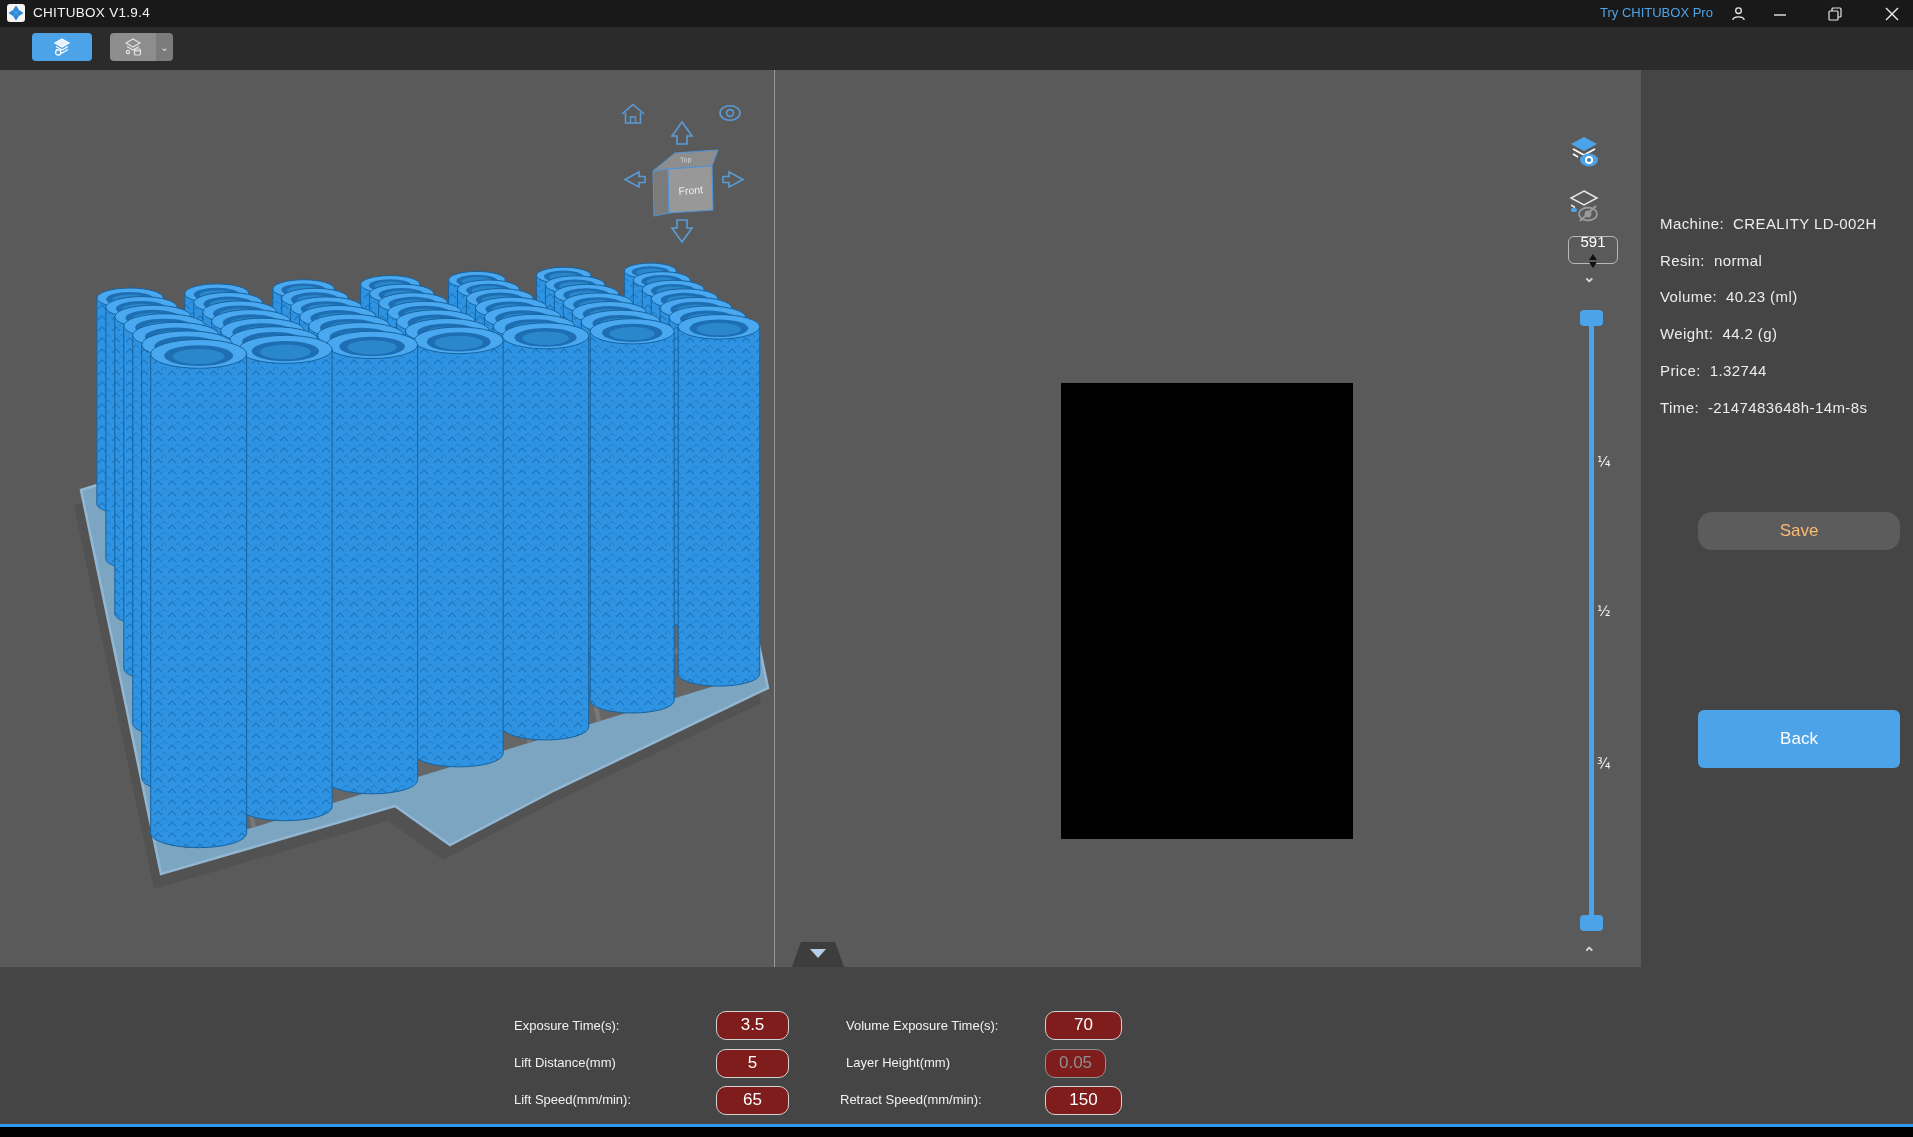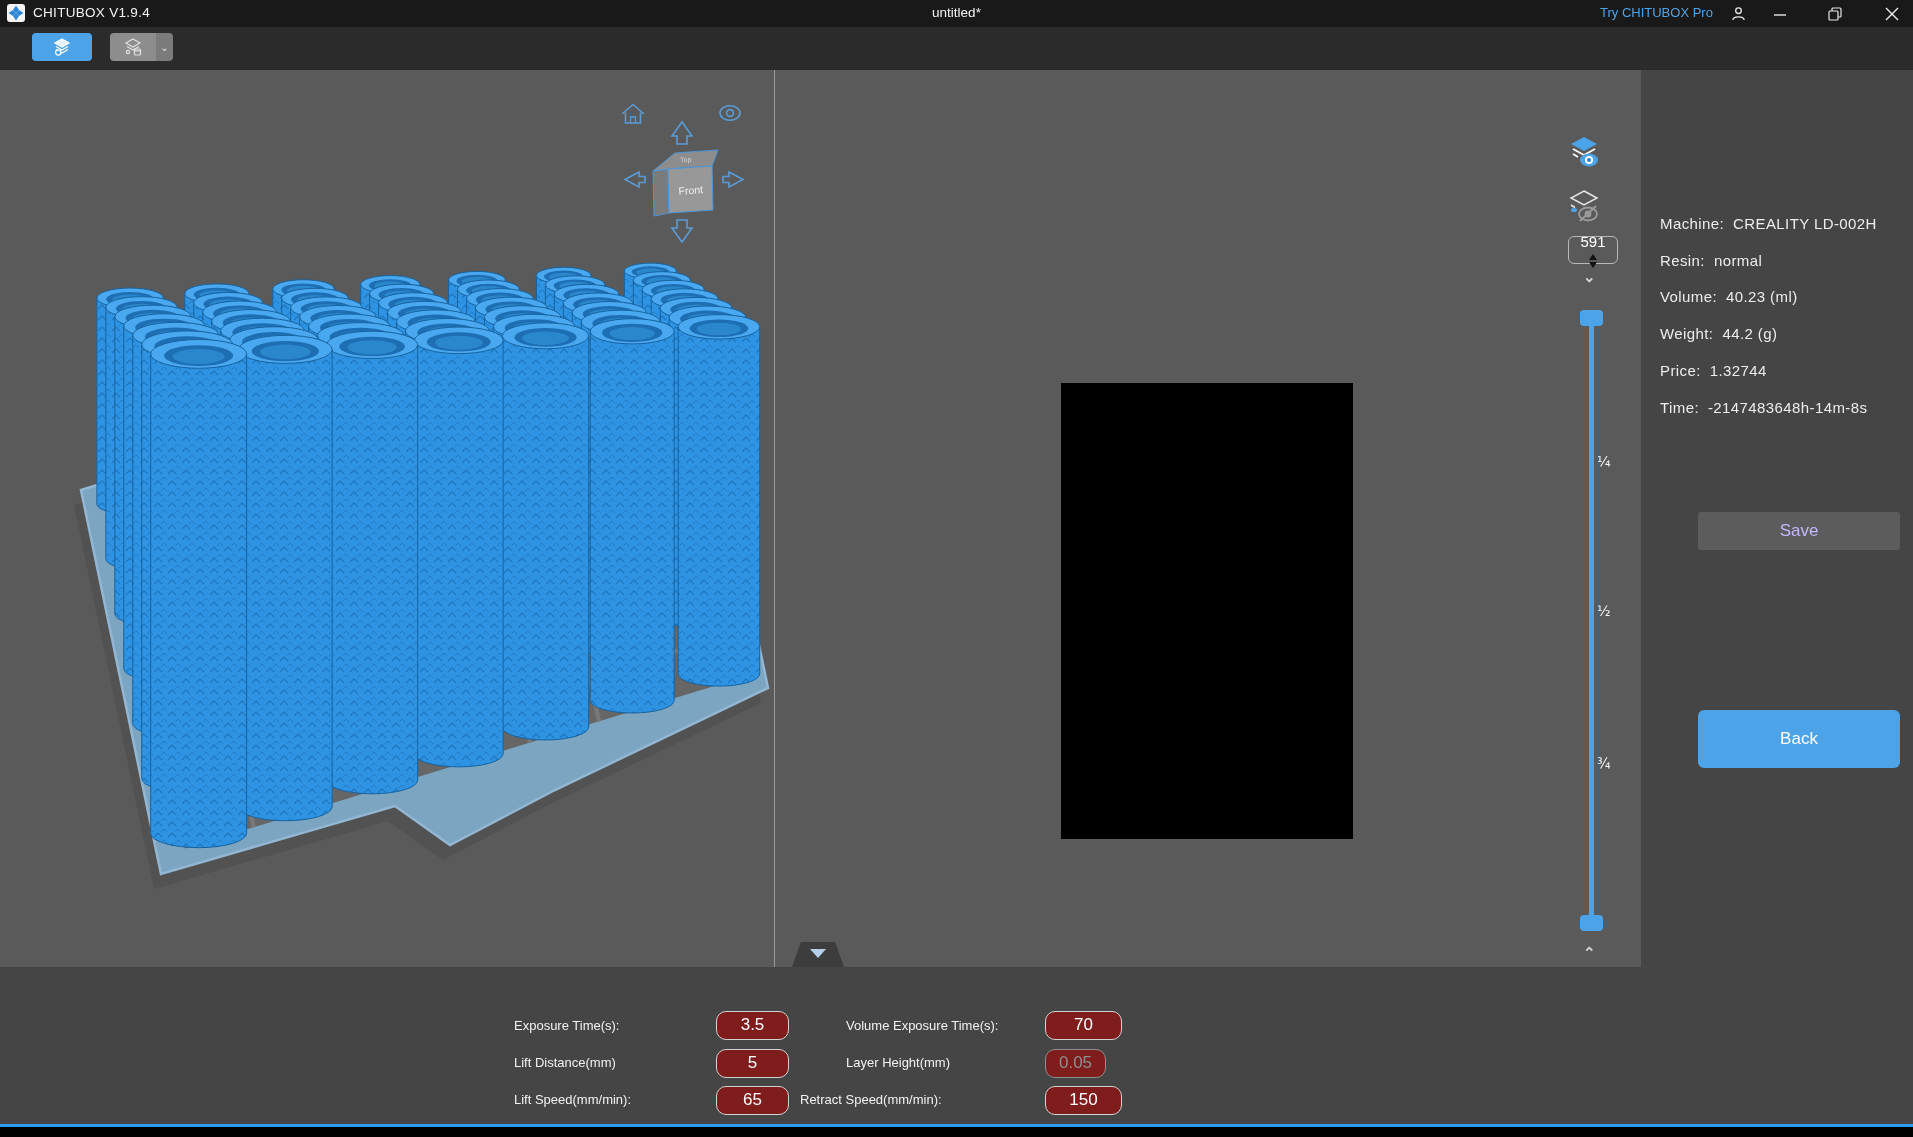--- a/index.html
+++ b/index.html
@@ -52,21 +52,21 @@
     display:flex; align-items:center; justify-content:center; }
   #panel-tab .tri { width:0; height:0; border-left:8px solid transparent; border-right:8px solid transparent;
     border-top:9px solid #b4cfe8; margin-top:-2px; }
 
   
   #infopanel { position:absolute; left:1641px; top:70px; width:272px; height:897px; background:#454545; }
   .info-row { position:absolute; left:19px; height:22px; color:#ececec; font-size:15px;
     letter-spacing:.4px; white-space:nowrap; }
   .info-row .val { margin-left:9px; }
   #save-btn { position:absolute; left:57px; top:442px; width:202px; height:38px; background:#5c5c5c;
-    border:none; border-radius:3px; color:#c4b5fd; font-size:17px; cursor:pointer;
+    border:none; border-radius:14px; color:#fdba74; font-size:17px; cursor:pointer;
     font-family:"Liberation Sans", sans-serif; }
   #back-btn { position:absolute; left:57px; top:640px; width:202px; height:58px; background:#4da3e8;
     border:none; border-radius:6px; color:#fff; font-size:17px; cursor:pointer;
     font-family:"Liberation Sans", sans-serif; }
 
   
   #bottompanel { position:absolute; left:0; top:967px; width:1913px; height:170px; background:#454545; }
   #bottom-line { position:absolute; left:0; top:157px; width:1913px; height:3px; background:#2d9bf0; }
   #bottom-black { position:absolute; left:0; top:160px; width:1913px; height:10px; background:#000; }
   .plabel { position:absolute; height:16px; color:#f2f2f2; font-size:13px; white-space:nowrap; }
@@ -81,21 +81,20 @@
 
 <div id="titlebar">
   <svg id="app-logo" viewBox="0 0 18 18">
     <rect x="0" y="0" width="18" height="18" rx="3" fill="#f5f5f5"></rect>
     <path d="M9 1.5 L12 6 L9 9 L6 6 Z" fill="#2d87d8"></path>
     <path d="M16.5 9 L12 12 L9 9 L12 6 Z" fill="#2d87d8"></path>
     <path d="M9 16.5 L6 12 L9 9 L12 12 Z" fill="#2d87d8"></path>
     <path d="M1.5 9 L6 6 L9 9 L6 12 Z" fill="#2d87d8"></path>
   </svg>
   <span id="app-title">CHITUBOX V1.9.4</span>
-  <span id="doc-title">untitled*</span>
   <span id="pro-link">Try CHITUBOX Pro</span>
   <span class="win-ic" style="left:1728px">
     <svg width="15" height="15" viewBox="0 0 16 16" fill="none" stroke="#e8e8e8" stroke-width="1.4">
       <circle cx="8" cy="5" r="3"></circle>
         <path d="M2 15 C2 10.5 14 10.5 14 15"></path>
     </svg>
   </span>
   <span class="win-ic" style="left:1770px">
     <svg width="14" height="14" viewBox="0 0 14 14" stroke="#e8e8e8" stroke-width="1.4">
         <line x1="1" y1="8" x2="13" y2="8"></line>
@@ -510,18 +509,18 @@
   <div class="plabel" style="left:846px; top:51px">Volume Exposure Time(s):</div>
   <div class="pinput" style="left:1045px; top:44px; width:77px">70</div>
 
   <div class="plabel" style="left:514px; top:88px">Lift Distance(mm)</div>
   <div class="pinput" style="left:716px; top:82px; width:73px">5</div>
   <div class="plabel" style="left:846px; top:88px">Layer Height(mm)</div>
   <div class="pinput disabled" style="left:1045px; top:82px; width:61px">0.05</div>
 
   <div class="plabel" style="left:514px; top:125px">Lift Speed(mm/min):</div>
   <div class="pinput" style="left:716px; top:119px; width:73px">65</div>
-  <div class="plabel" style="left:800px; top:125px">Retract Speed(mm/min):</div>
+  <div class="plabel" style="left:840px; top:125px">Retract Speed(mm/min):</div>
   <div class="pinput" style="left:1045px; top:119px; width:77px">150</div>
 
   <div id="bottom-line"></div>
   <div id="bottom-black"></div>
 </div>
 
 </body></html>

